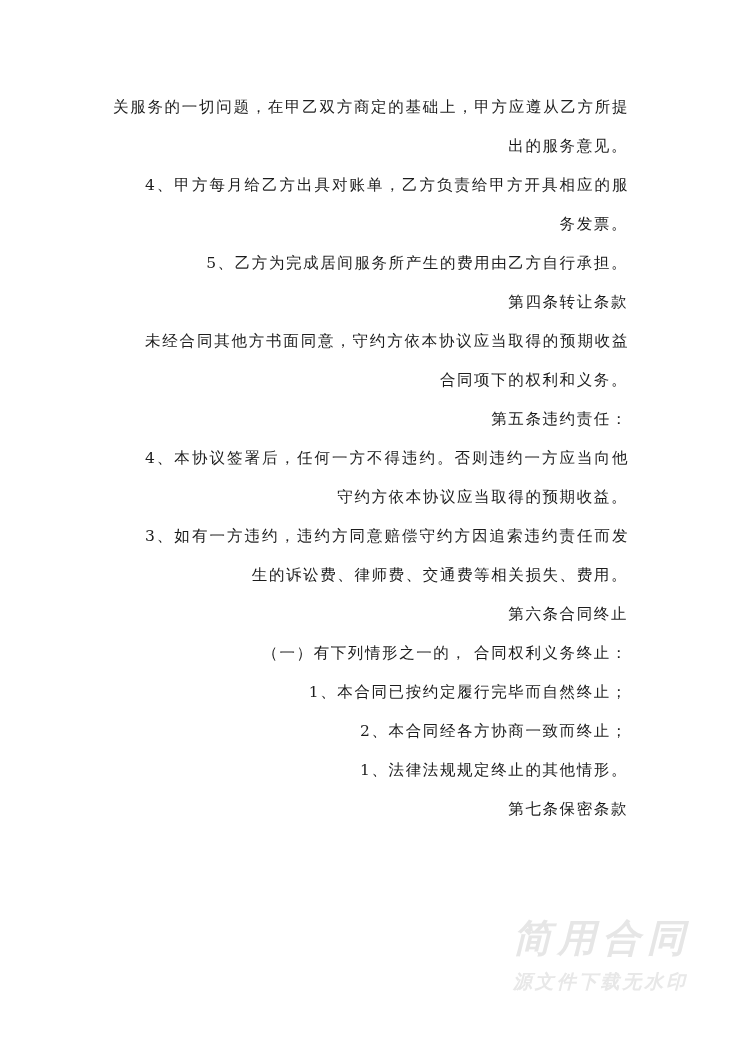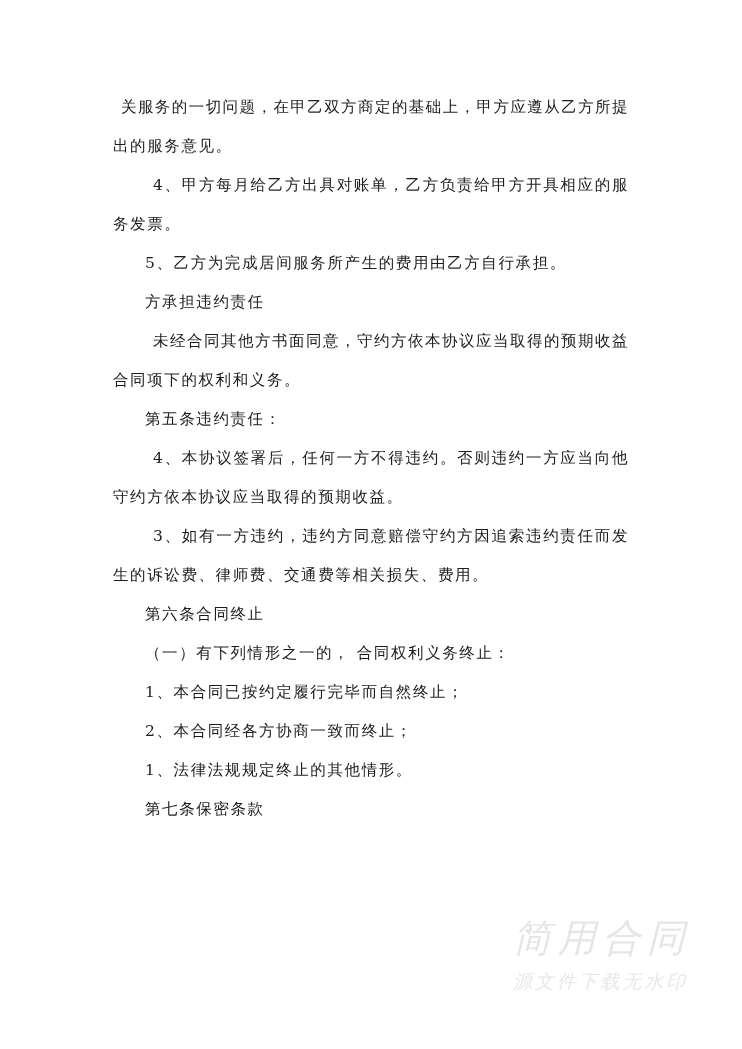--- a/index.html
+++ b/index.html
@@ -29,40 +29,39 @@
     top: 88px;
     width: 515px;
   }
   .line {
     display: block;
     height: 39px;
     line-height: 39px;
     font-size: 15.5px;
     letter-spacing: 1.6px;
     white-space: nowrap;
-    text-align: left;
+    text-align: right;
   }
   .line.indent {
     padding-left: 32px;
   }
   .line.full {
     text-align: justify;
     text-align-last: justify;
     letter-spacing: 0.5px;
     white-space: normal;
     overflow: hidden;
-    margin-left: 8px;
   }
   .watermark {
     position: absolute;
     left: 513px;
     width: 172px;
     color: #e6e6e6;
     font-family: "DejaVu Sans", "Liberation Sans", sans-serif;
-    font-weight: normal;
+    font-weight: bold;
     font-style: italic;
     text-align: justify;
     text-align-last: justify;
     white-space: nowrap;
   }
   .watermark.brand {
     top: 916px;
     font-size: 38px;
     line-height: 44px;
     height: 44px;
@@ -89,21 +88,21 @@
     <div>
       <span class="line indent full">4、甲方每月给乙方出具对账单，乙方负责给甲方开具相应的服</span>
       <span class="line">务发票。</span>
     </div>
 
     <div>
       <span class="line indent">5、乙方为完成居间服务所产生的费用由乙方自行承担。</span>
     </div>
 
     <div>
-      <span class="line indent">方承担违约责任</span>
+      <span class="line indent">第四条转让条款</span>
     </div>
 
     <div>
       <span class="line indent full">未经合同其他方书面同意，守约方依本协议应当取得的预期收益</span>
       <span class="line">合同项下的权利和义务。</span>
     </div>
 
     <div>
       <span class="line indent">第五条违约责任：</span>
     </div>

